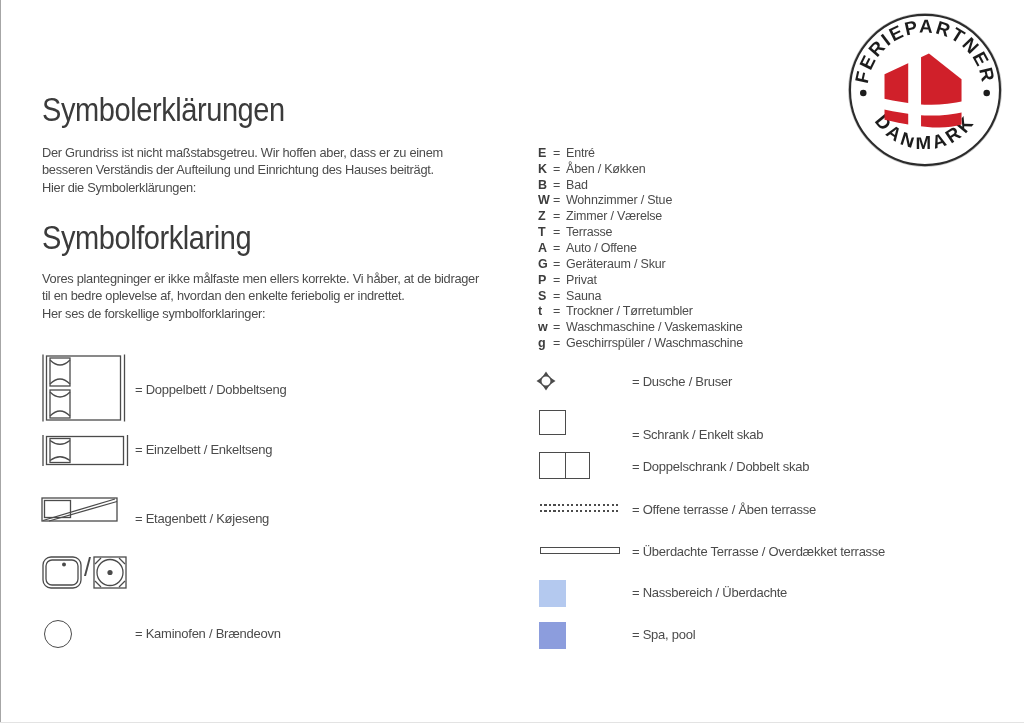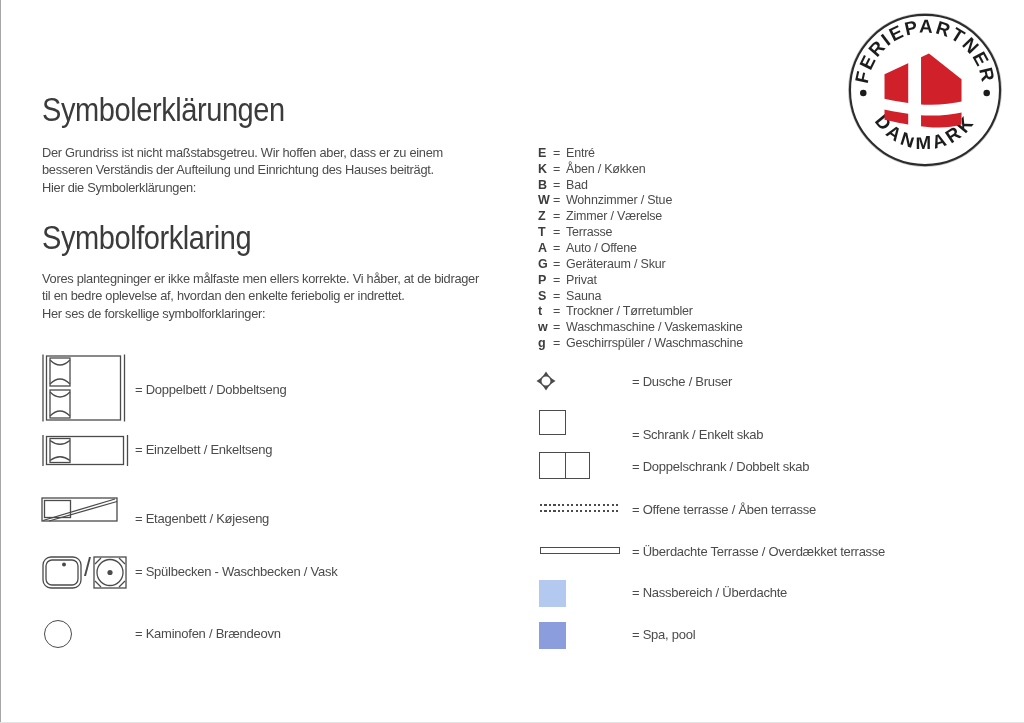--- a/index.html
+++ b/index.html
@@ -200,21 +200,20 @@
         <rect x="1" y="1" width="32" height="31"></rect>
         <circle cx="17" cy="16.5" r="13"></circle>
         <line x1="2" y1="8" x2="8" y2="2"></line>
         <line x1="26" y1="2" x2="32" y2="8"></line>
         <line x1="32" y1="25" x2="26" y2="31"></line>
         <line x1="8" y1="31" x2="2" y2="25"></line>
       </g>
       <circle cx="17" cy="16.5" r="2.6" fill="#4b4b4b"></circle>
     </svg>
   </div>
-  <span class="sym-label ll" style="top:564px;">= Spülbecken - Waschbecken / Vask</span>
 
   <div id="ic-stove"></div>
   <span class="sym-label ll" style="top:626px;">= Kaminofen / Brændeovn</span>
 
   <div class="icon" id="ic-shower">
     <svg width="22" height="22" viewBox="0 0 22 22">
       <circle cx="11" cy="11" r="5.2" fill="none" stroke="#4b4b4b" stroke-width="1.5"></circle>
       <g fill="#4b4b4b">
         <path d="M11,1.5 L14,6 L8,6 Z"></path>
         <path d="M11,20.5 L14,16 L8,16 Z"></path>

